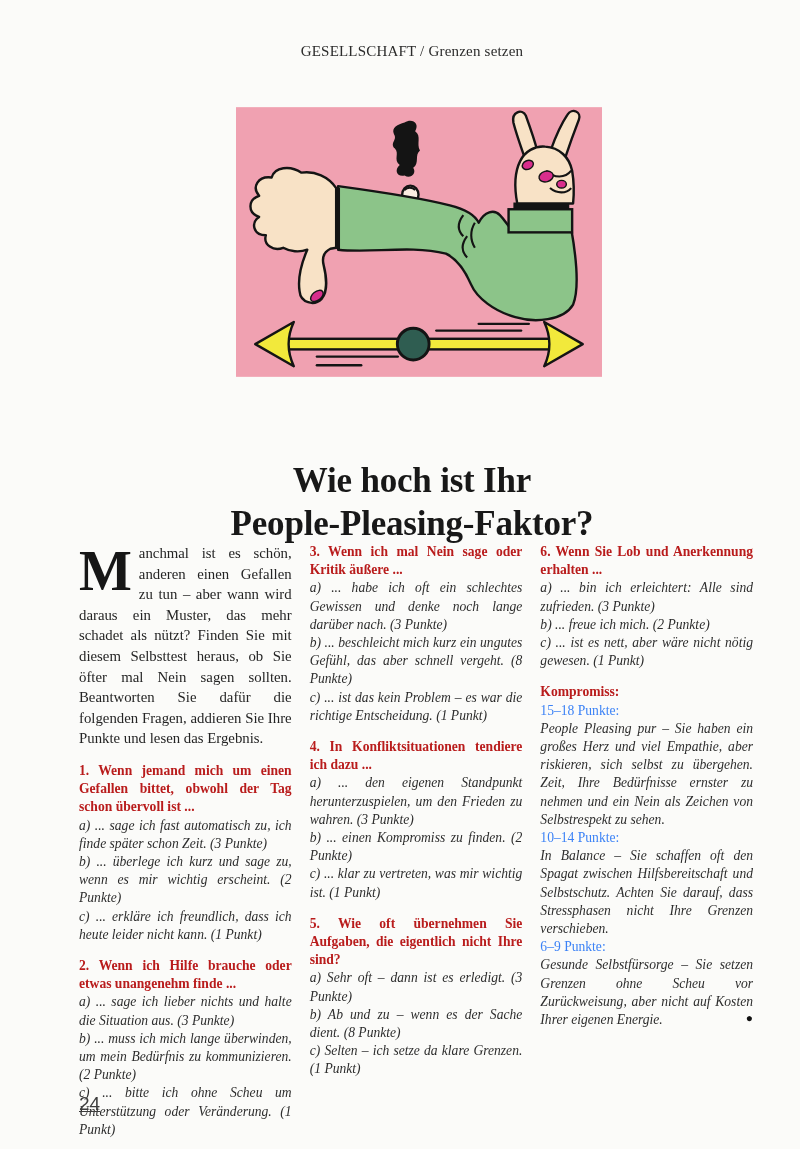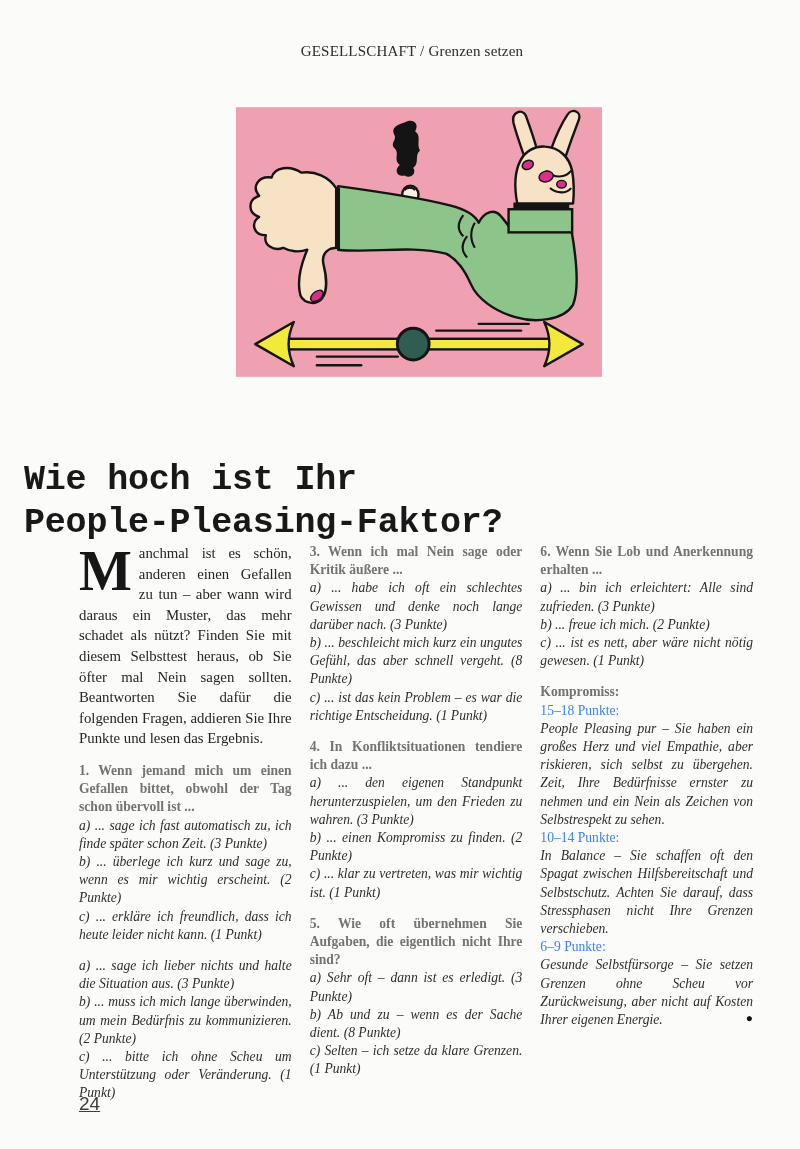--- a/index.html
+++ b/index.html
@@ -18,22 +18,22 @@
     text-align:center; font-size:15px; letter-spacing:0.2px; color:#2b2b2b;
   }
 
   .illustration {
     position:absolute; left:212px; top:104px; width:366px; height:276px;
   }
   .illustration svg { display:block; width:100%; height:100%; }
 
   .title {
     position:absolute; top:436px; left:0; width:100%;
-    font-size:35px; line-height:43px;
-    font-weight:700; color:#181818; letter-spacing:-0.2px;font-family:Liberation Mono, monospace;
+    text-align:center; font-size:35px; line-height:43px;
+    font-weight:700; color:#181818; letter-spacing:-0.2px;
   }
   .title span { display:block; }
 
   .columns {
     position:absolute; left:55px; top:543px; width:674px;
     display:flex; gap:18px;
   }
   .col {
     flex:1; min-width:0;
     font-size:13.6px; line-height:18.2px;
@@ -44,21 +44,21 @@
   .col p { margin:0; }
   .col > div:first-child { margin-top:0; }
   .qblock { margin-top:13px; }
 
   .intro-p { font-size:14.8px; line-height:20.6px; }
   .dropcap {
     float:left; font-size:56px; line-height:46px;
     font-weight:700; color:#161616;
     padding:5px 7px 0 0;
   }
-  .q-heading { font-weight:700; color:#737373; }
+  .q-heading { font-weight:700; color:#b91c1c; }
   .option, .band-text { font-style:italic; color:#2d2d2d; }
   .band-range { font-weight:400; color:#3b82f6; }
   .band-wrap { position:relative; }
   .end-mark {
     position:absolute; right:0; bottom:2px;
     font-size:12px; font-style:normal; color:#111;
   }
 
   .page-number {
     position:absolute; left:55px; top:1093px;
@@ -140,20 +140,21 @@
       <div>
         <p class="intro-p"><span class="dropcap">M</span><span>anchmal ist es schön, anderen einen Gefallen zu tun – aber wann wird daraus ein Muster, das mehr schadet als nützt? Finden Sie mit diesem Selbsttest heraus, ob Sie öfter mal Nein sagen sollten. Beantworten Sie dafür die folgenden Fragen, addieren Sie Ihre Punkte und lesen das Ergebnis.</span></p>
       </div>
       <div class="qblock">
         <p class="q-heading">1. Wenn jemand mich um einen Gefallen bittet, obwohl der Tag schon übervoll ist ...</p>
         <p class="option">a) ... sage ich fast automatisch zu, ich finde später schon Zeit. (3 Punkte)</p>
         <p class="option">b) ... überlege ich kurz und sage zu, wenn es mir wichtig erscheint. (2 Punkte)</p>
         <p class="option">c) ... erkläre ich freundlich, dass ich heute leider nicht kann. (1 Punkt)</p>
       </div>
       <div class="qblock">
+        <p class="q-heading">2. Wenn ich Hilfe brauche oder etwas unangenehm finde ...</p>
         <p class="option">a) ... sage ich lieber nichts und halte die Situation aus. (3 Punkte)</p>
         <p class="option">b) ... muss ich mich lange überwinden, um mein Bedürfnis zu kommunizieren. (2 Punkte)</p>
         <p class="option">c) ... bitte ich ohne Scheu um Unterstützung oder Veränderung. (1 Punkt)</p>
       </div>
     </div>
 
     <div class="col">
       <div>
         <p class="q-heading">3. Wenn ich mal Nein sage oder Kritik äußere ...</p>
         <p class="option">a) ... habe ich oft ein schlechtes Gewissen und denke noch lange darüber nach. (3 Punkte)</p>

